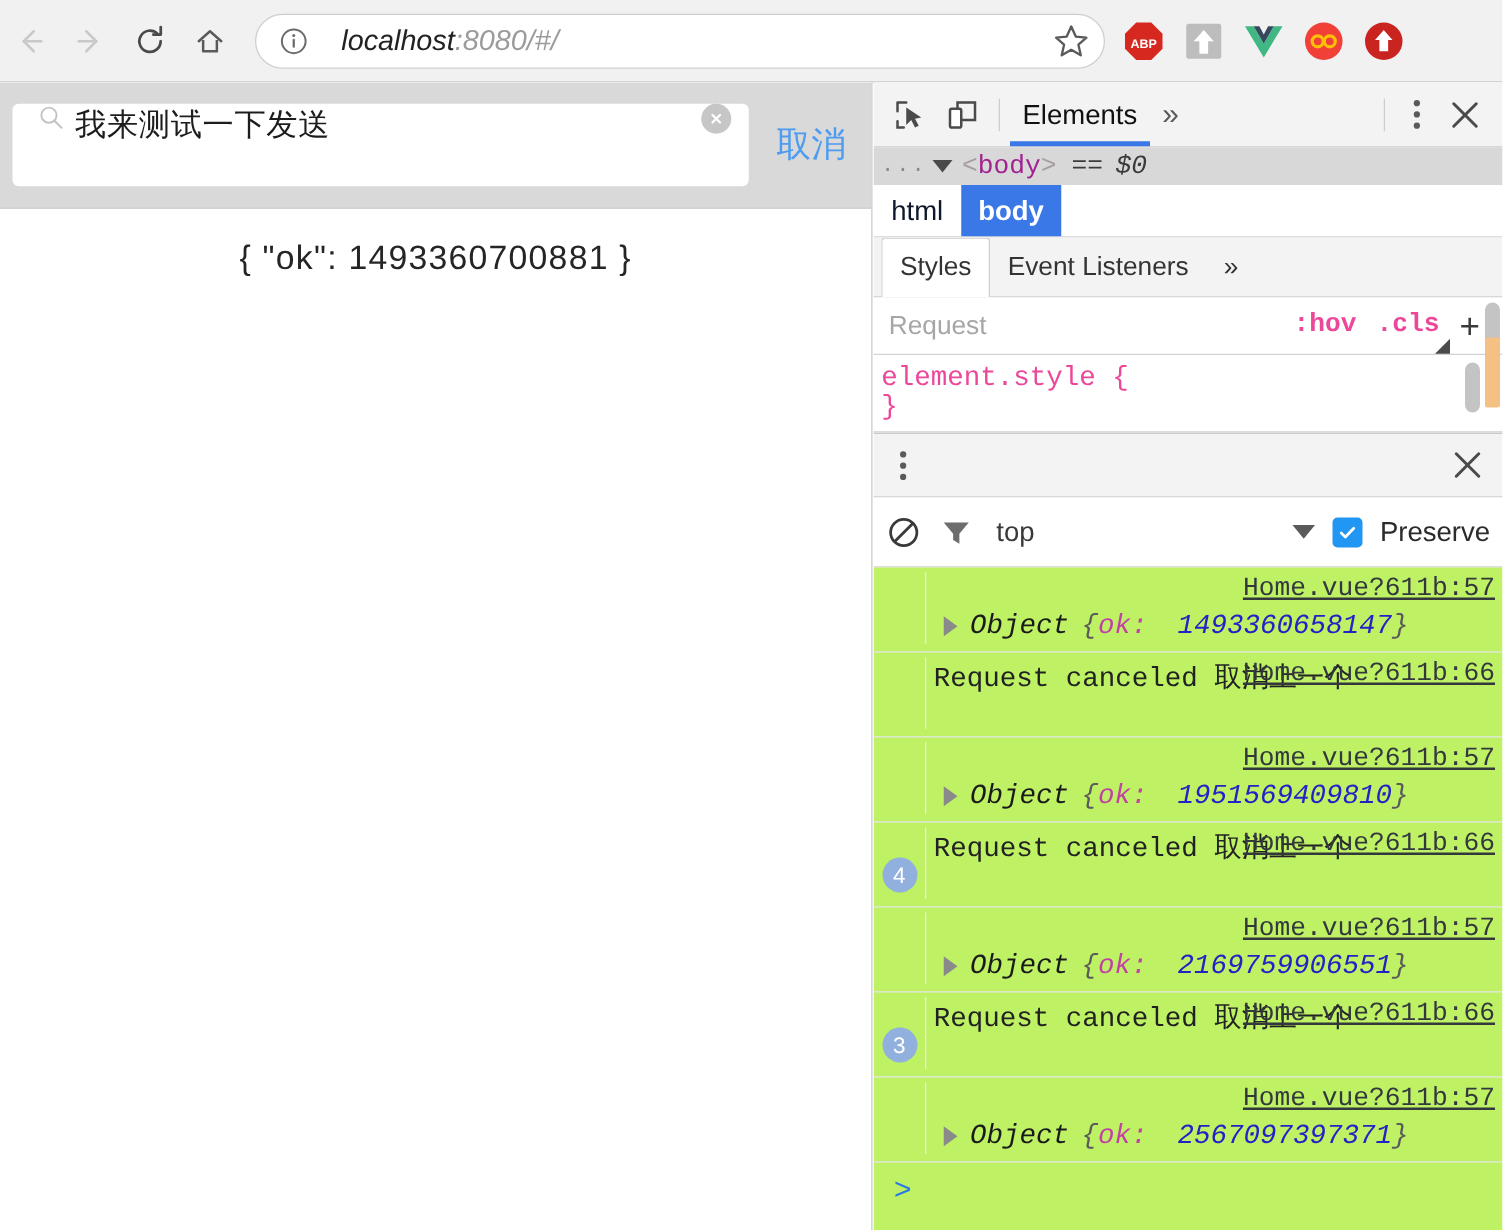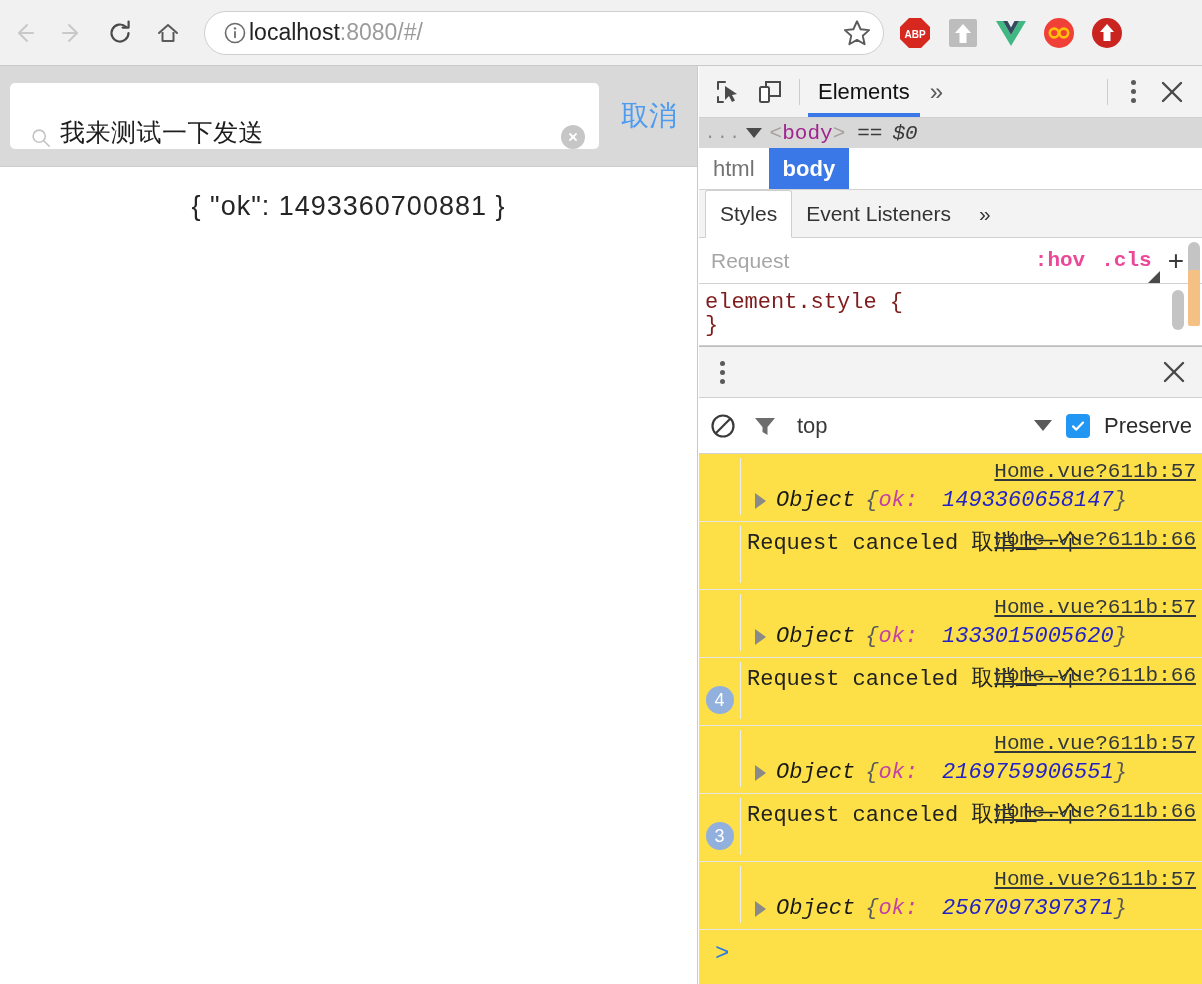--- a/index.html
+++ b/index.html
@@ -22,23 +22,24 @@
     flex: 0 0 auto;
   }
   .nav-btn svg { display: block; }
   .omnibox {
     flex: 0 0 auto; width: 680px; height: 44px; margin-left: 12px;
     background: #fff; border: 1px solid #cfcfcf; border-radius: 22px;
     display: flex; align-items: center; padding: 0 6px 0 18px;
   }
   .info-icon { flex: 0 0 auto; width: 24px; height: 24px; }
   .url-text {
-    flex: 1 1 auto; font-size: 23px; color: #9b9b9b; margin-left: 2px;
+    flex: 1 1 auto; font-size: 23px; color: #9b9b9b; margin-left: 26px;
     white-space: nowrap; overflow: hidden;
     font-family: "Liberation Sans", sans-serif;
+    font-style: italic;
   }
   .url-text .host { color: #222; }
   .star-btn {
     flex: 0 0 auto; width: 40px; height: 40px; display: flex;
     align-items: center; justify-content: center; border-radius: 50%;
   }
   .ext-icons { display: flex; align-items: center; margin-left: 14px; gap: 14px; }
   .ext { width: 34px; height: 34px; display: flex; align-items: center; justify-content: center; }
 
   
@@ -46,21 +47,21 @@
     position: absolute; left: 0; top: 66px; width: 698px; height: 918px;
     background: #fff; border-right: 1px solid #c9c9c9; overflow: hidden;
   }
   .search-wrap {
     height: 101px; background: #d9d9d9;
     display: flex; align-items: center; padding: 0 10px;
     border-bottom: 1px solid #cdcdcd;
   }
   .search-field {
     flex: 1 1 auto; height: 66px; background: #fff; border-radius: 5px;
-    display: flex; align-items: flex-end; padding: 0 14px 0 20px;
+    display: flex; align-items: flex-start; padding: 0 14px 0 20px;
   }
   .search-icon { flex: 0 0 auto; width: 22px; height: 22px; }
   .search-value {
     flex: 1 1 auto; font-size: 25px; color: #1d1d1d; margin-left: 8px;
     font-family: "Liberation Sans", sans-serif; letter-spacing: .5px;
   }
   .clear-btn {
     flex: 0 0 auto; width: 24px; height: 24px; border-radius: 50%;
     background: #c6c6c6; display: flex; align-items: center; justify-content: center;
   }
@@ -112,21 +113,21 @@
     border-top: 10px solid #4a4a4a; margin-right: 8px; }
   .tagbr { color: #a89e9e; }
   .tagnm { color: #a0238f; }
   .eq { color: #3a3a3a; margin-left: 12px; }
   .dollar { color: #3a3a3a; font-style: italic; margin-left: 10px; }
 
   .crumbs {
     height: 42px; background: #fff; display: flex; align-items: stretch;
     border-bottom: 1px solid #d2d2d2; flex: 0 0 auto;
   }
-  .crumb { display: flex; align-items: center; padding: 0 14px; font-size: 22px; color: #737373; }
+  .crumb { display: flex; align-items: center; padding: 0 14px; font-size: 22px; color: #0f172a; }
   .crumb.sel { background: #3b78e7; color: #fff; font-weight: bold; }
 
   .styles-tabs {
     height: 48px; background: #f3f3f3; display: flex; align-items: stretch;
     border-bottom: 1px solid #cfcfcf; padding-left: 6px; flex: 0 0 auto;
   }
   .stab { display: flex; align-items: center; padding: 0 14px; font-size: 21px; color: #333; }
   .stab.active { background: #fff; border: 1px solid #cfcfcf; border-bottom-color: #fff;
     margin-bottom: -1px; border-radius: 3px 3px 0 0; }
 
@@ -136,21 +137,21 @@
   }
   .filter-ph { font-size: 21px; color: #a6a6a6; flex: 1 1 auto; }
   .hov, .cls { font-family: "Liberation Mono", monospace; font-size: 21px; color: #ec4899;
     font-weight: bold; margin-left: 16px; }
   .plus { font-size: 28px; color: #3a3a3a; margin: 0 12px 0 16px; }
   .corner-tri { position: absolute; right: 42px; bottom: 0; width: 0; height: 0;
     border-left: 12px solid transparent; border-bottom: 12px solid #4a4a4a; }
 
   .style-rule {
     background: #fff; font-family: "Liberation Mono", monospace; font-size: 22px;
-    color: #7f1d1d; padding: 6px 0 0 6px; flex: 0 0 auto; height: 62px;
+    color: #ec4899; padding: 6px 0 0 6px; flex: 0 0 auto; height: 62px;
     border-bottom: 1px solid #cfcfcf; position: relative;
   }
   .style-rule .l2 { margin-top: -2px; }
 
   .sb-track { position: absolute; top: 0; right: 0; width: 16px; height: 100%; }
   .sb-thumb { position: absolute; width: 12px; border-radius: 6px; background: #c4c4c4; left: 2px; }
   .sb-thumb.orange { background: #f5c083; border-radius: 2px; }
 
   
   .console-header {
@@ -166,21 +167,21 @@
     height: 56px; background: #fff; border-bottom: 1px solid #d2d2d2;
     display: flex; align-items: center; padding: 0 10px; flex: 0 0 auto; gap: 14px;
   }
   .ctx-name { font-size: 22px; color: #3a3a3a; margin-left: 4px; }
   .tri-sel { width: 0; height: 0; border-left: 9px solid transparent; border-right: 9px solid transparent;
     border-top: 11px solid #5a5a5a; }
   .chk { width: 24px; height: 24px; border-radius: 4px; background: #2196f3;
     display: flex; align-items: center; justify-content: center; }
   .preserve-lbl { font-size: 22px; color: #2b2b2b; white-space: nowrap; }
 
-  .console-body { flex: 1 1 auto; overflow: hidden; background: #fde047; }
+  .console-body { flex: 1 1 auto; overflow: hidden; background: #bef264; }
   .log-row {
     border-bottom: 1px solid #e6e6e6; padding: 4px 0 6px 0; position: relative;
     min-height: 68px; display: flex;
   }
   .log-gutter { width: 42px; flex: 0 0 auto; border-right: 1px solid #ededed;
     display: flex; align-items: flex-start; justify-content: center; padding-top: 24px; }
   .badge { width: 28px; height: 28px; border-radius: 50%; background: #92b0dd;
     color: #fff; font-size: 18px; display: flex; align-items: center; justify-content: center;
     font-family: "Liberation Sans", sans-serif; }
   .log-main { flex: 1 1 auto; position: relative; padding: 0 6px 0 6px; }
@@ -444,21 +445,21 @@
 
       <div class="log-row">
         <div class="log-gutter"></div>
         <div class="log-main">
           <span class="src-link">Home.vue?611b:57</span>
           <div class="log-obj">
             <span class="tri-right"></span>
             <span class="obj-name">Object</span>
             <span class="obj-brace">{</span>
               <span class="obj-key">ok:</span>
-              <span class="obj-num">1333015005620</span>
+              <span class="obj-num">1951569409810</span>
               <span class="obj-brace" style="margin-left:0">}</span>
           </div>
         </div>
       </div>
 
       <div class="log-row">
         <div class="log-gutter">
           <span class="badge">4</span>
         </div>
         <div class="log-main">

